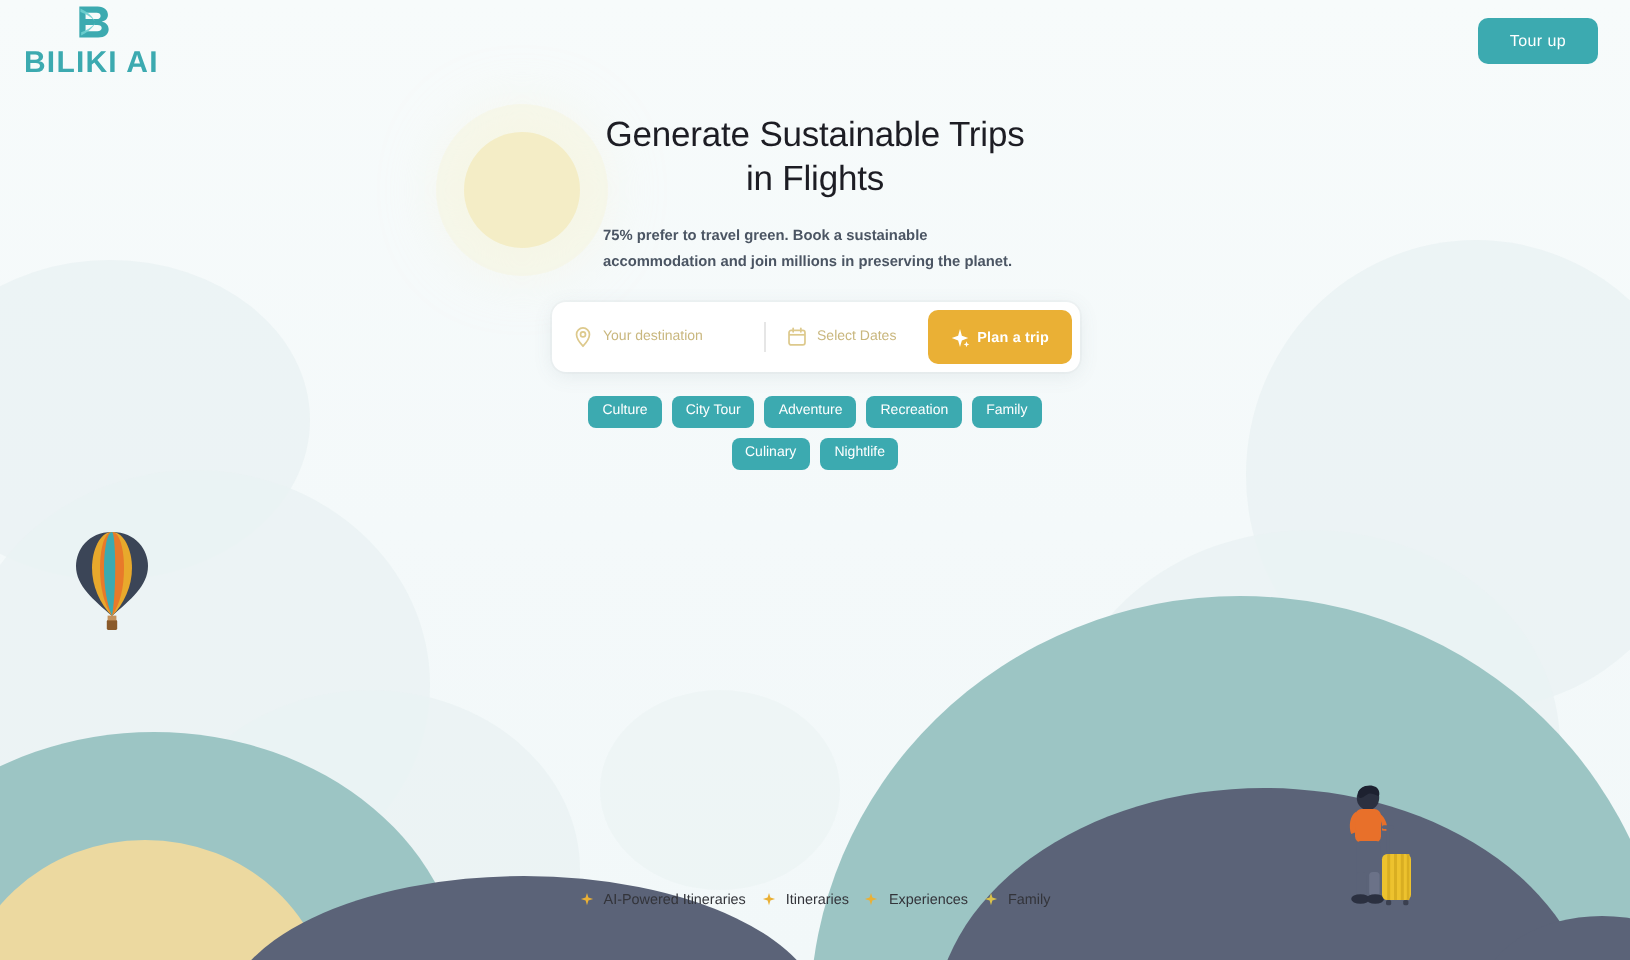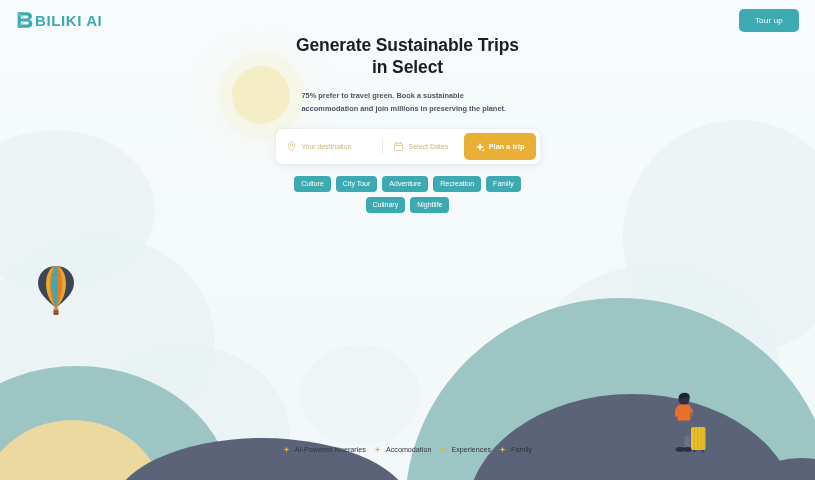--- a/index.html
+++ b/index.html
@@ -75,21 +75,21 @@
   }
 
   
   .header {
     position: absolute; top: 0; left: 0; right: 0;
     height: 40px;
     display: flex; align-items: center; justify-content: space-between;
     padding: 0 16px 0 14px;
     z-index: 20;
   }
-  .logo { display: flex; align-items: center; gap: 1px; }
+  .logo { display: flex; align-items: center; gap: 1px; flex-direction: column; }
   .logo-mark { display: block; }
   .logo-text {
     font-size: 15px; font-weight: 700; letter-spacing: .6px;
     color: #3caab0;
     margin-left: -2px;
   }
   .signup-btn {
     background: #3caab0;
     color: #ffffff;
     border: none;
@@ -104,24 +104,25 @@
   
   .hero {
     position: absolute;
     left: 0; right: 0; top: 34px;
     display: flex; flex-direction: column; align-items: center;
     z-index: 15;
   }
   .hero h1 {
     font-size: 17.5px;
     line-height: 1.28;
-    font-weight: 700;
+    font-weight: 400;
     color: #1d1d24;
     text-align: center;
     letter-spacing: -.1px;
+    margin-top: 22px;
   }
   .hero-sub {
     margin-top: 11px;
     width: 212px;
     font-size: 7.4px;
     line-height: 1.72;
     font-weight: 700;
     color: #4b5563;
   }
 
@@ -274,21 +275,21 @@
         <path d="M5 19.4 C8.4 17.6 11.4 15.4 12.8 12.4 C10.8 15 7.6 16.8 5 17.6 Z" fill="#6fd0d0" opacity=".9"></path>
       </svg>
       <span class="logo-text">BILIKI AI</span>
     </div>
     <button class="signup-btn">Tour up</button>
   </div>
 
   <div class="hero">
     <h1>
       <span>Generate Sustainable Trips</span><br>
-      <span>in Select</span>
+      <span>in Flights</span>
     </h1>
     <div class="hero-sub">75% prefer to travel green. Book a sustainable accommodation and join millions in preserving the planet.</div>
 
     <div class="searchbar">
       <div class="field field-dest">
         <svg width="11" height="11" viewBox="0 0 16 16">
           <path d="M8 1.4 C5.4 1.4 3.3 3.5 3.3 6.1 C3.3 9.6 8 14.6 8 14.6 C8 14.6 12.7 9.6 12.7 6.1 C12.7 3.5 10.6 1.4 8 1.4 Z" fill="none" stroke="#ddc98c" stroke-width="1.25"></path>
           <circle cx="8" cy="6.1" r="1.8" fill="none" stroke="#ddc98c" stroke-width="1.25"></circle>
         </svg>
         <span class="field-label">Your destination</span>
@@ -327,21 +328,21 @@
     <div class="feature">
       <svg width="7" height="7" viewBox="0 0 16 16">
         <path d="M8 1 L9.6 6.4 L15 8 L9.6 9.6 L8 15 L6.4 9.6 L1 8 L6.4 6.4 Z" fill="#eab035"></path>
       </svg>
       <span class="feature-label">AI-Powered Itineraries</span>
     </div>
     <div class="feature">
       <svg width="7" height="7" viewBox="0 0 16 16">
         <path d="M8 1 L9.6 6.4 L15 8 L9.6 9.6 L8 15 L6.4 9.6 L1 8 L6.4 6.4 Z" fill="#eab035"></path>
       </svg>
-      <span class="feature-label">Accomodation</span>
+      <span class="feature-label">Itineraries</span>
     </div>
     <div class="feature">
       <svg width="7" height="7" viewBox="0 0 16 16">
         <path d="M8 1 L9.6 6.4 L15 8 L9.6 9.6 L8 15 L6.4 9.6 L1 8 L6.4 6.4 Z" fill="#eab035"></path>
       </svg>
       <span class="feature-label">Experiences</span>
     </div>
     <div class="feature">
       <svg width="7" height="7" viewBox="0 0 16 16">
         <path d="M8 1 L9.6 6.4 L15 8 L9.6 9.6 L8 15 L6.4 9.6 L1 8 L6.4 6.4 Z" fill="#dbc24a"></path>

